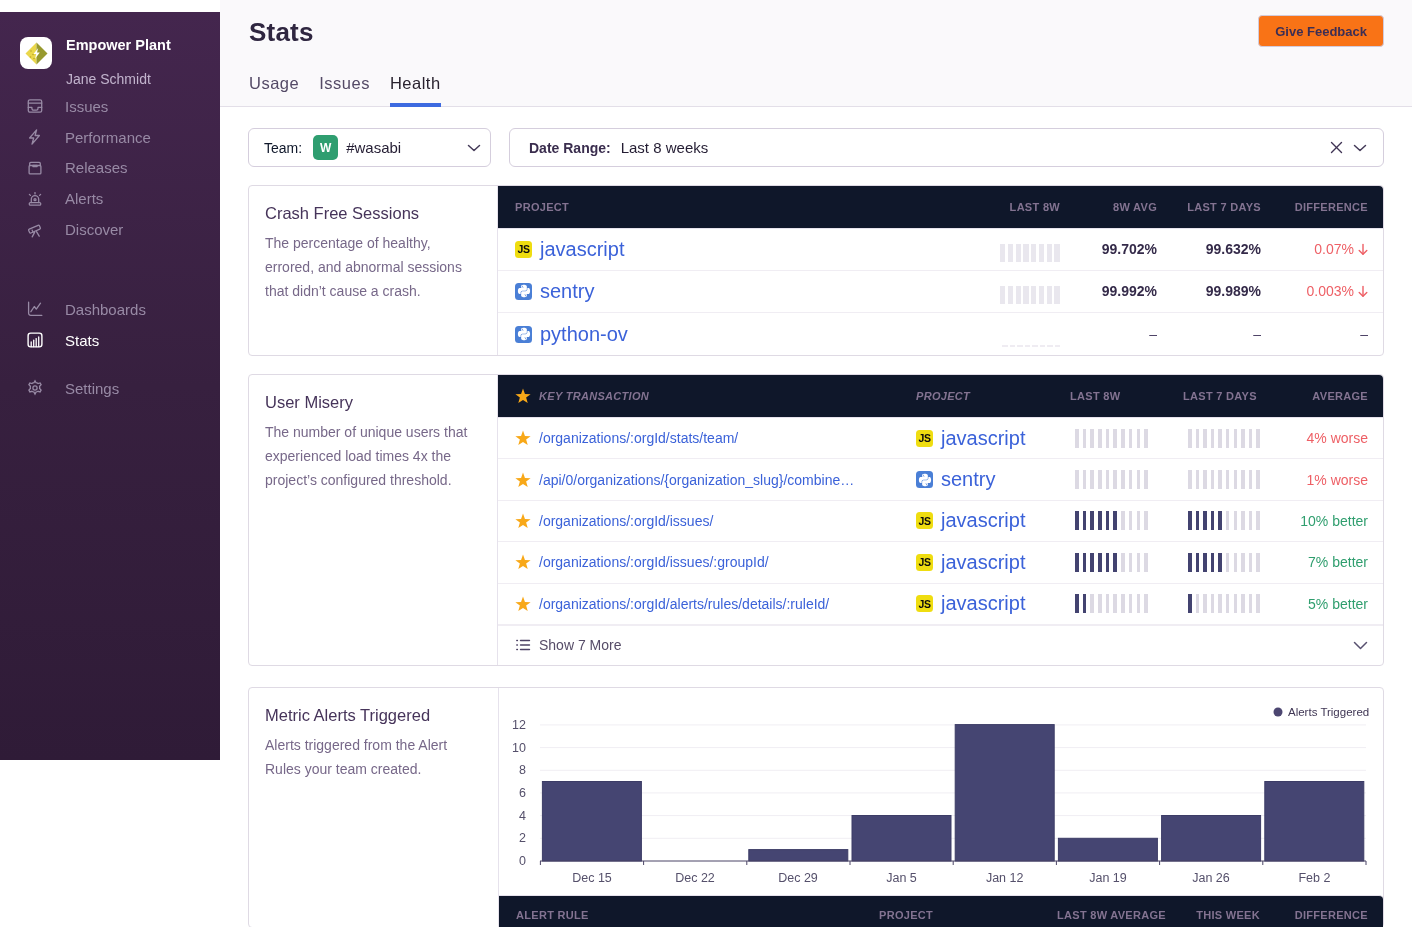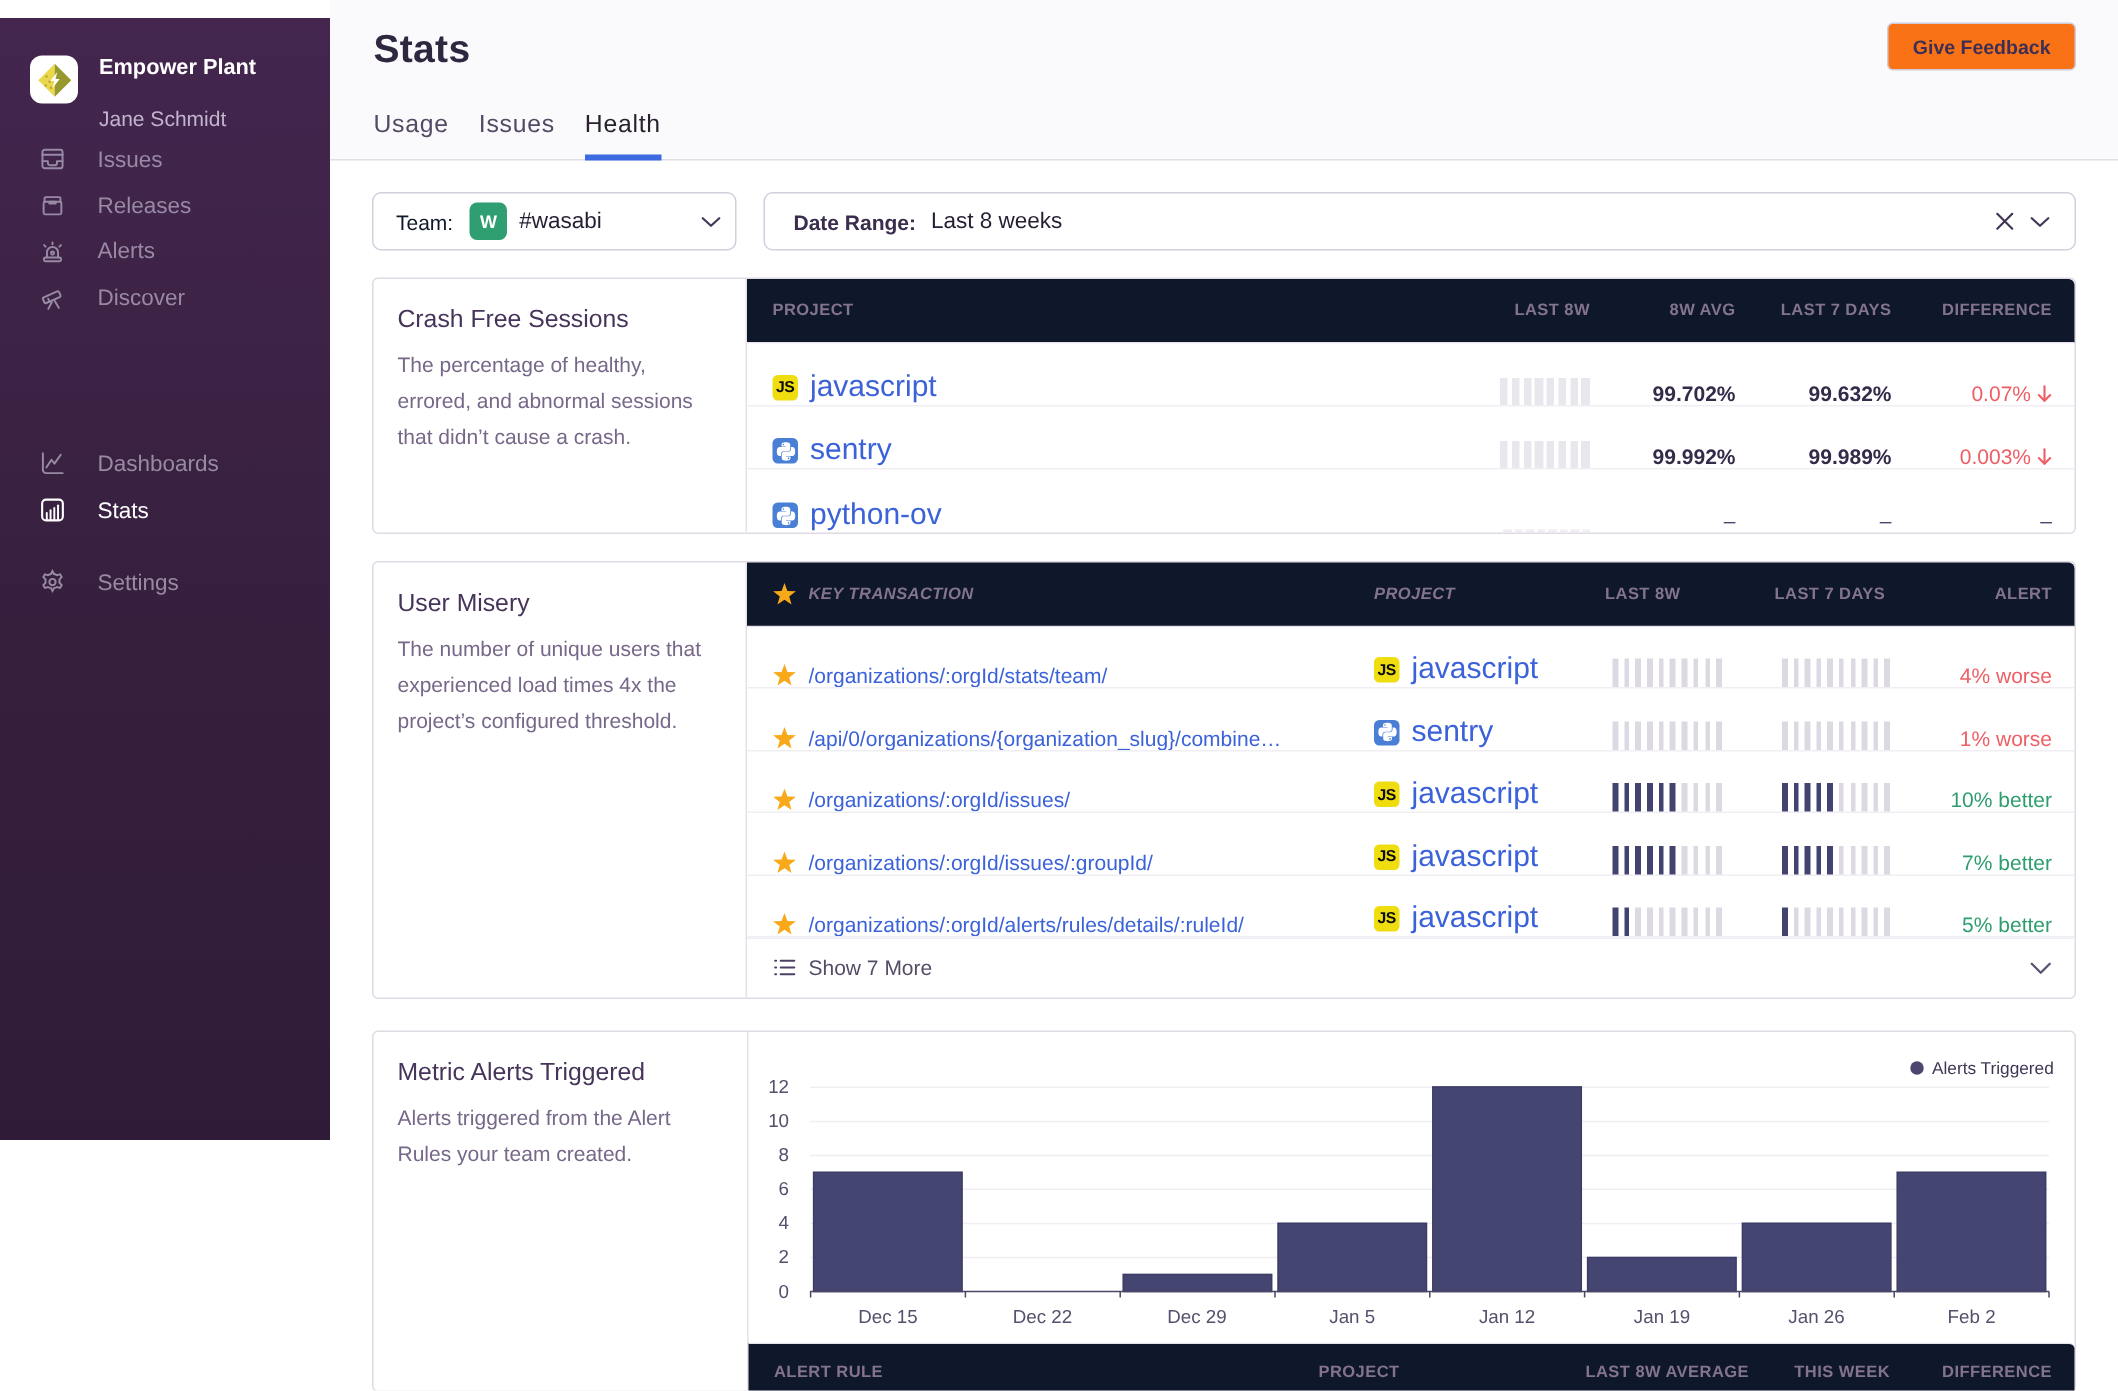--- a/index.html
+++ b/index.html
@@ -48,21 +48,21 @@
 .dateicons { margin-left:auto; margin-right:16px; display:flex; align-items:center; }
 
 
 .panel { border:1px solid #dfdae4; border-radius:4px; background:#fff; margin-top:18px; display:flex; }
 .pleft { width:249px; flex:none; border-right:1px solid #e6e2ec; padding:18px 16px 0 16px; }
 .pleft h3 { font-size:16.5px; font-weight:normal; color:#46345a; }
 .pleft p { font-size:14px; color:#776889; line-height:24px; margin-top:8px; }
 .pright { flex:1; min-width:0; }
 
 .thead { background:#0f172a; display:flex; align-items:center; font-size:11px; font-weight:bold; color:#837391; letter-spacing:0.3px; border-bottom:1px solid #e6e2ec; border-radius:0 4px 0 0; }
-.trow { display:flex; align-items:flex-end; border-bottom:1px solid #f0edf3; font-size:14px; }
+.trow { display:flex; align-items:center; border-bottom:1px solid #f0edf3; font-size:14px; }
 .trow:last-child { border-bottom:none; }
 .cellr { text-align:right; }
 
 
 .cf .thead { height:43px; padding:0 15px 0 17px; }
 .cf .trow { height:41.5px; padding:0 15px 0 17px; }
 .cf .trow.r2 { height:42.5px; } .cf .trow.r3 { height:42px; }
 .cf .c-proj { flex:1; display:flex; align-items:center; }
 .cf .c-bars { width:60px; }
 .cf .c-avg { width:97px; }
@@ -136,20 +136,26 @@
       <div class="item">
           <svg viewBox="0 0 18 18" fill="none" stroke="currentColor" stroke-width="1.3" stroke-linecap="round" stroke-linejoin="round">
             <rect x="2.3" y="2.8" width="13.4" height="12.4" rx="1.6"></rect>
             <path d="M2.3 6.1h13.4"></path>
             <path d="M2.3 10.4h3.6v1.2a1.6 1.6 0 0 0 1.6 1.6h2.9a1.6 1.6 0 0 0 1.6-1.6v-1.2h3.7"></path>
           </svg>
           <span>Issues</span>
         </div>
       <div class="item">
           <svg viewBox="0 0 18 18" fill="none" stroke="currentColor" stroke-width="1.3" stroke-linecap="round" stroke-linejoin="round">
+            <path d="M10.6 1.9 3.6 10h4.1l-1.7 6.1 7.4-8.6H9.1l1.5-5.6z"></path>
+          </svg>
+          <span>Performance</span>
+        </div>
+      <div class="item">
+          <svg viewBox="0 0 18 18" fill="none" stroke="currentColor" stroke-width="1.3" stroke-linecap="round" stroke-linejoin="round">
             <path d="M3.7 6.5V4.4a1 1 0 0 1 1-1h8.6a1 1 0 0 1 1 1v2.1"></path>
             <rect x="3.1" y="6.5" width="11.8" height="8.4" rx="1"></rect>
             <path d="M6.9 6.5h4.2v1.1H6.9z"></path>
           </svg>
           <span>Releases</span>
         </div>
       <div class="item">
           <svg viewBox="0 0 18 18" fill="none" stroke="currentColor" stroke-width="1.3" stroke-linecap="round" stroke-linejoin="round">
             <path d="M5.3 12.6V9.3a3.7 3.7 0 0 1 7.4 0v3.3"></path>
             <rect x="3.3" y="12.6" width="11.4" height="2.6" rx="1"></rect>
@@ -338,21 +344,21 @@
               <div class="c-star">
                 <svg width="16" height="16" viewBox="0 0 16 16">
                   <path class="starp" fill="#f8a818" d="M8 0.6 L9.94 5.93 L15.61 6.13 L11.14 9.62 L12.7 15.07 L8 11.9 L3.3 15.07 L4.86 9.62 L0.39 6.13 L6.06 5.93 Z"></path>
                 </svg>
               </div>
               <div class="c-txn">KEY TRANSACTION</div>
               <div class="c-proj">PROJECT</div>
               <div class="c-b8">LAST 8W</div>
               <div class="gap"></div>
               <div class="c-b7">LAST 7 DAYS</div>
-              <div class="c-chg cellr">ALERT</div>
+              <div class="c-chg cellr">AVERAGE</div>
             </div>
           <div class="trow">
               <div class="c-star">
                 <svg width="16" height="16" viewBox="0 0 16 16">
                   <path fill="#f8a818" d="M8 0.6 L9.94 5.93 L15.61 6.13 L11.14 9.62 L12.7 15.07 L8 11.9 L3.3 15.07 L4.86 9.62 L0.39 6.13 L6.06 5.93 Z"></path>
                 </svg>
               </div>
               <div class="c-txn">/organizations/:orgId/stats/team/</div>
               <div class="c-proj">
                 <span class="picon jsicon">JS</span>

